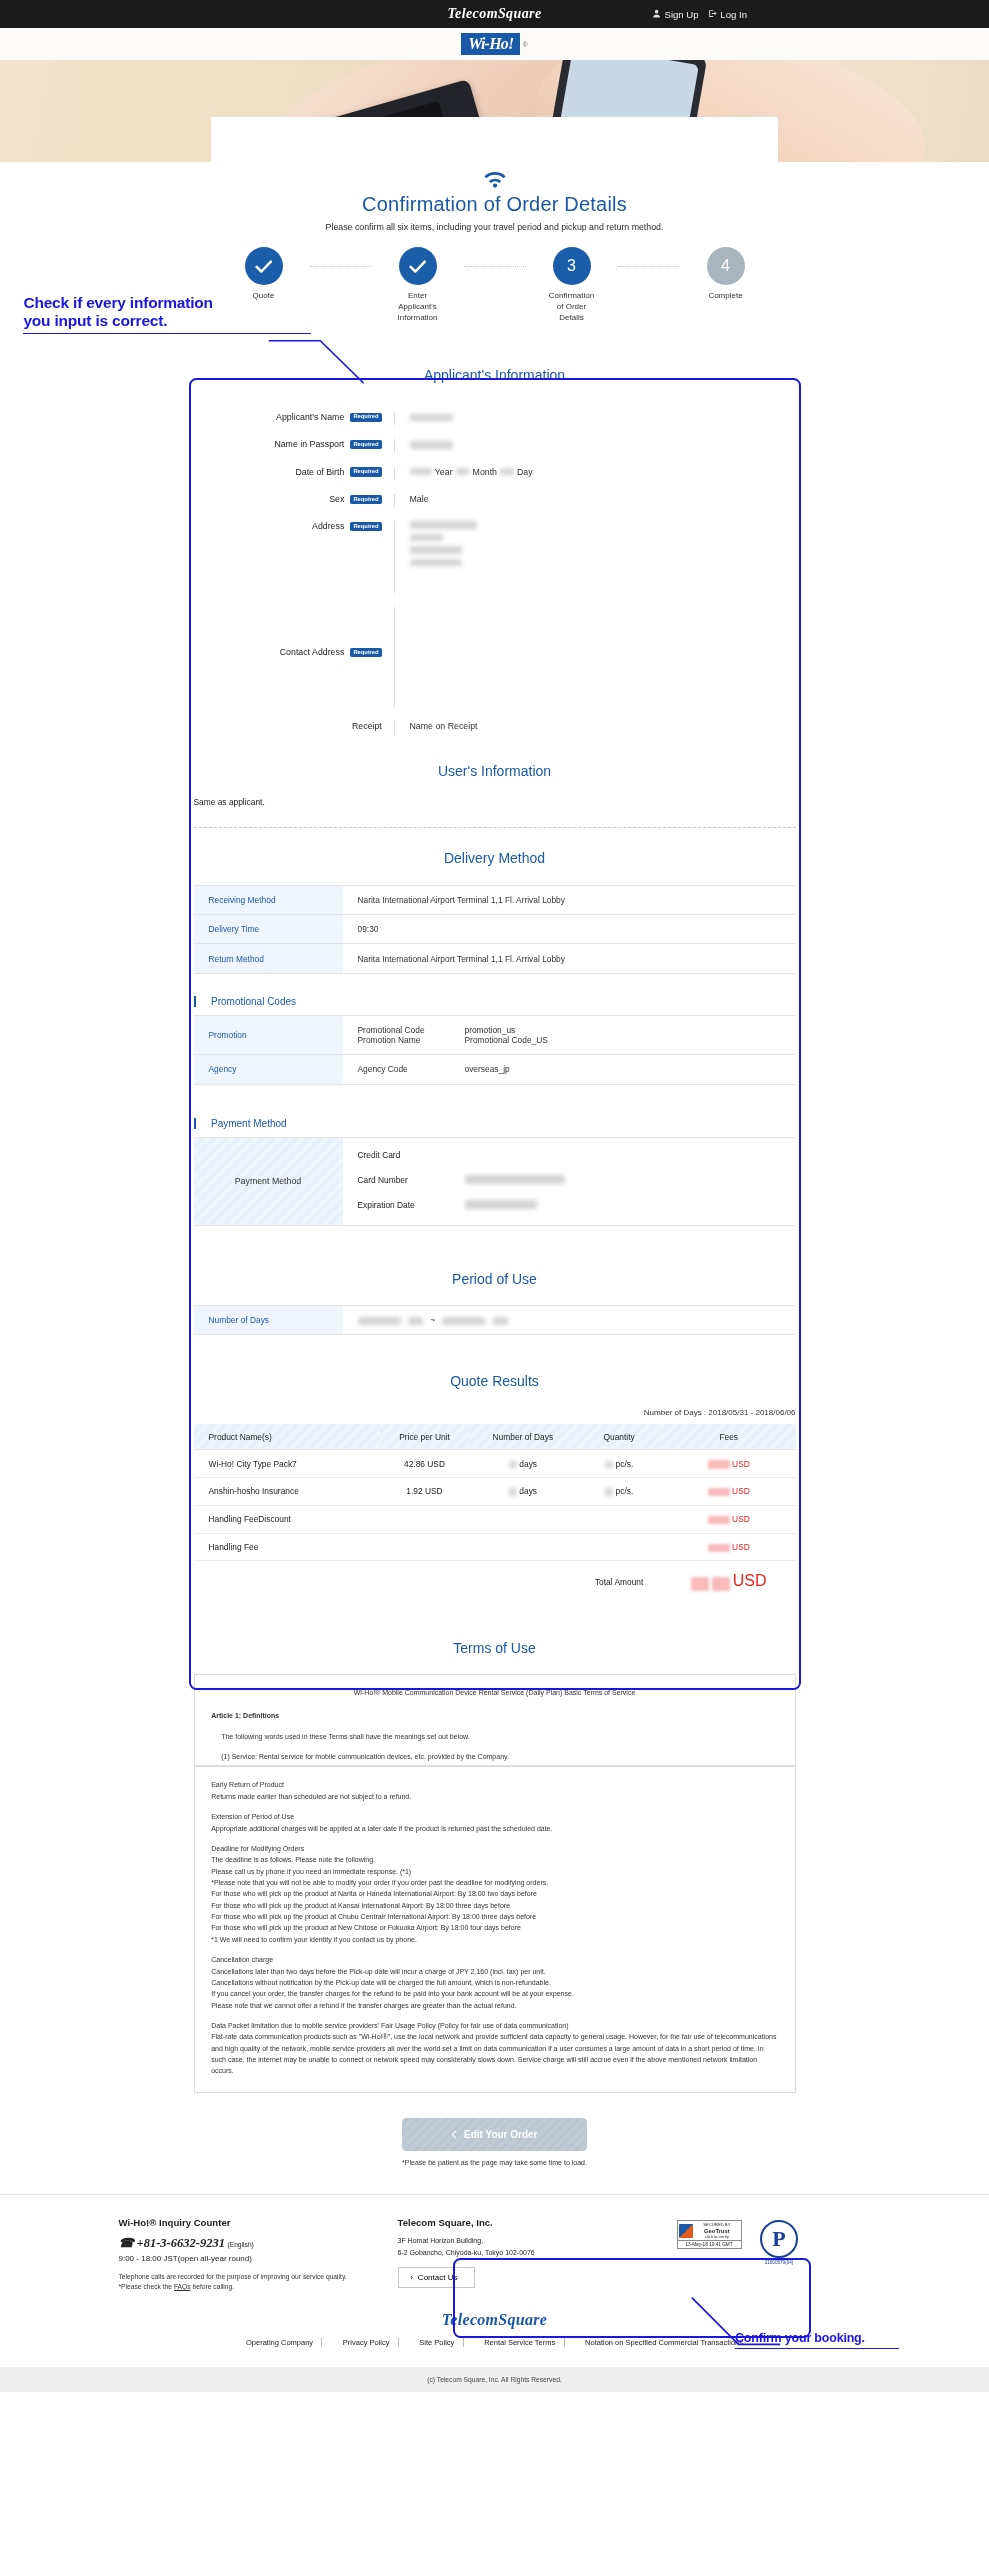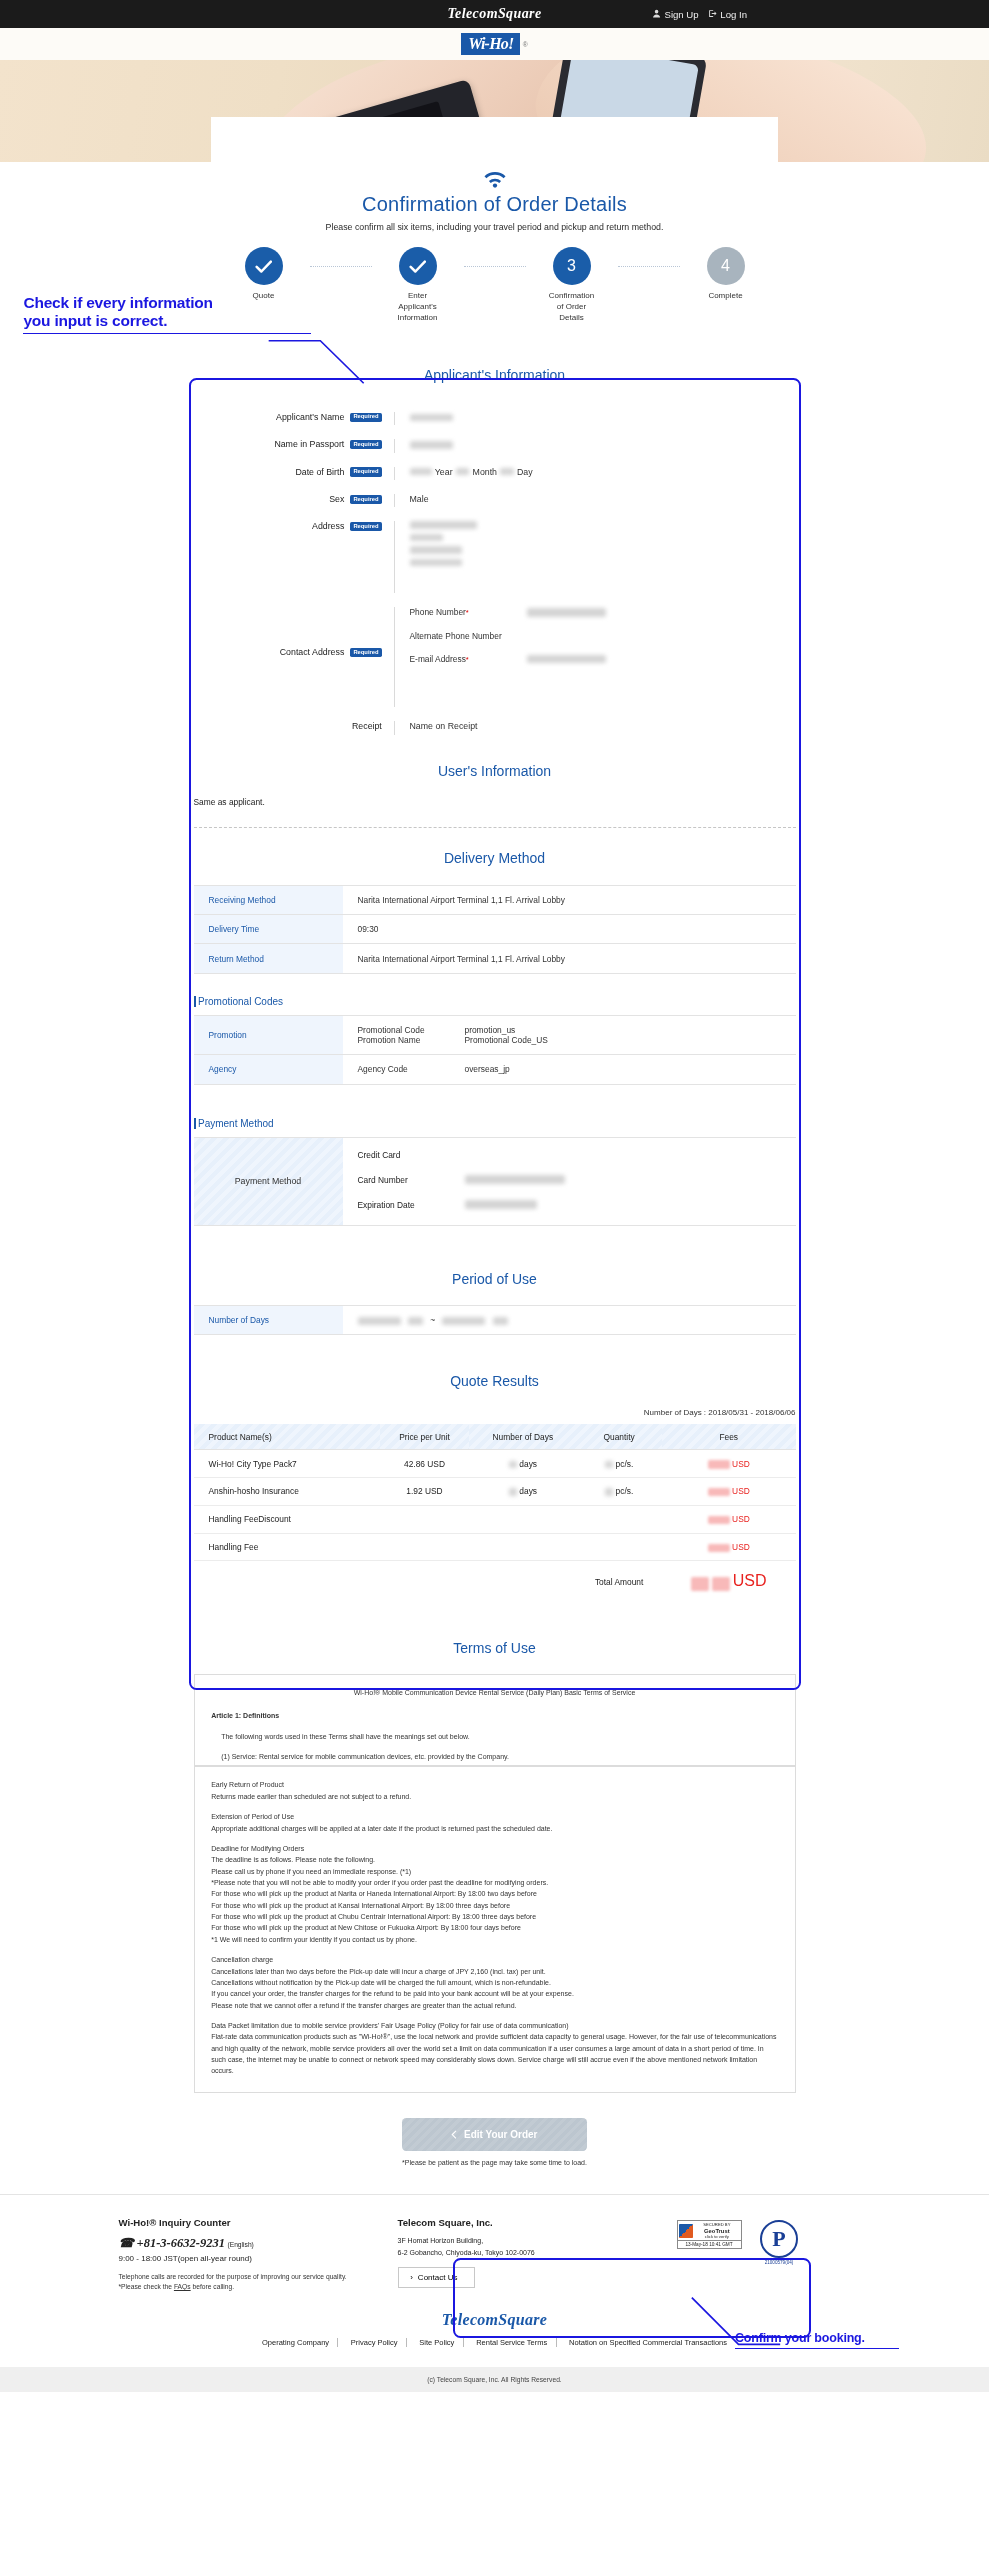--- a/index.html
+++ b/index.html
@@ -185,21 +185,21 @@
   .kv tr:first-child { border-top: 0.8px solid #e3e3e3; }
   .kv th {
     width: 149px; background: #eff5fd; color: #1a58a8; font-size: 8.4px;
     font-weight: normal; text-align: left; padding: 9.2px 0 9.2px 15px;
   }
   .kv td { padding: 9.2px 0 9.2px 15px; font-size: 8.4px; color: #333; }
   .kv td .pair { display: flex; gap: 0; }
   .kv td .pk { width: 107px; }
 
   .block-head {
-    display: flex; align-items: center; gap: 2px; color: #1a58a8; font-size: 10px;
+    display: flex; align-items: center; gap: 15px; color: #1a58a8; font-size: 10px;
     margin: 22px 0 7.5px;
   }
   .block-head i { display: block; width: 2.5px; height: 11.7px; background: #1a58a8; }
 
   .pay-wrap { display: flex; border-top: 0.8px solid #e3e3e3; border-bottom: 0.8px solid #e3e3e3; }
   .pay-key {
     width: 149px; font-size: 8.8px; display: flex; align-items: center;
     justify-content: center; color: #333;
     background: repeating-linear-gradient(135deg,#eff5fd 0 4.2px,#e7f0fb 4.2px 8.4px);
   }
@@ -282,21 +282,21 @@
   .badge-p { width: 45px; text-align: center; font-size: 4.6px; color: #1a3f96; }
   .badge-p .pc { width: 38px; height: 38px; border: 2.1px solid #1a3f96; border-radius: 50%;
                  margin: 0 auto 1.7px; display: flex; align-items: center; justify-content: center;
                  font-size: 22px; font-weight: bold; font-family: "Liberation Serif", serif; }
 
   .footer-logo-area { text-align: center; padding: 18.4px 0 8.4px; }
   .ts-logo {
     font-family: "Liberation Serif", serif; font-style: italic; font-weight: bold;
     color: #1a58a8; font-size: 16px; letter-spacing: 0.3px;
   }
-  .f-links { display: flex; justify-content: center; gap: 4px; font-size: 7.5px; margin-top: 8.4px; }
+  .f-links { display: flex; justify-content: center; gap: 12px; font-size: 7.5px; margin-top: 8.4px; }
   .f-links span { padding: 0 8.4px; border-right: 0.8px solid #bbb; cursor: pointer; }
   .f-links span:last-child { border-right: none; }
   .copyline { background: #efefef; text-align: center; font-size: 6.7px; padding: 9.2px 0; color: #444; margin-top: 11.7px; }
   .u { text-decoration: underline; }
 </style>
 </head>
 <body>
 
 <div class="topbar">
   <div class="topbar-logo">TelecomSquare</div>
@@ -459,33 +459,20 @@
         <span class="blur w7 line"></span>
         <span class="blur w5 line"></span>
         <span class="blur w5 line"></span>
       </div>
     </div>
 
     <div class="form-row" style="min-height:100px">
       <div class="form-label" style="align-self:stretch; padding-top:40px">
         <span>Contact Address</span>
         <span class="req-badge">Required</span>
-      </div>
-      <div class="form-val">
-        <div class="sub-row">
-          <div class="sub-lab"><span>Phone Number</span><span class="redstar">*</span></div>
-          <span class="blur w6"></span>
-        </div>
-        <div class="sub-row">
-          <div class="sub-lab">Alternate Phone Number</div>
-        </div>
-        <div class="sub-row">
-          <div class="sub-lab"><span>E-mail Address</span><span class="redstar">*</span></div>
-          <span class="blur w6"></span>
-        </div>
       </div>
     </div>
 
     <div class="form-row">
       <div class="form-label">
         <span>Receipt</span>
       </div>
       <div class="form-val">Name on Receipt</div>
     </div>
   </div>

